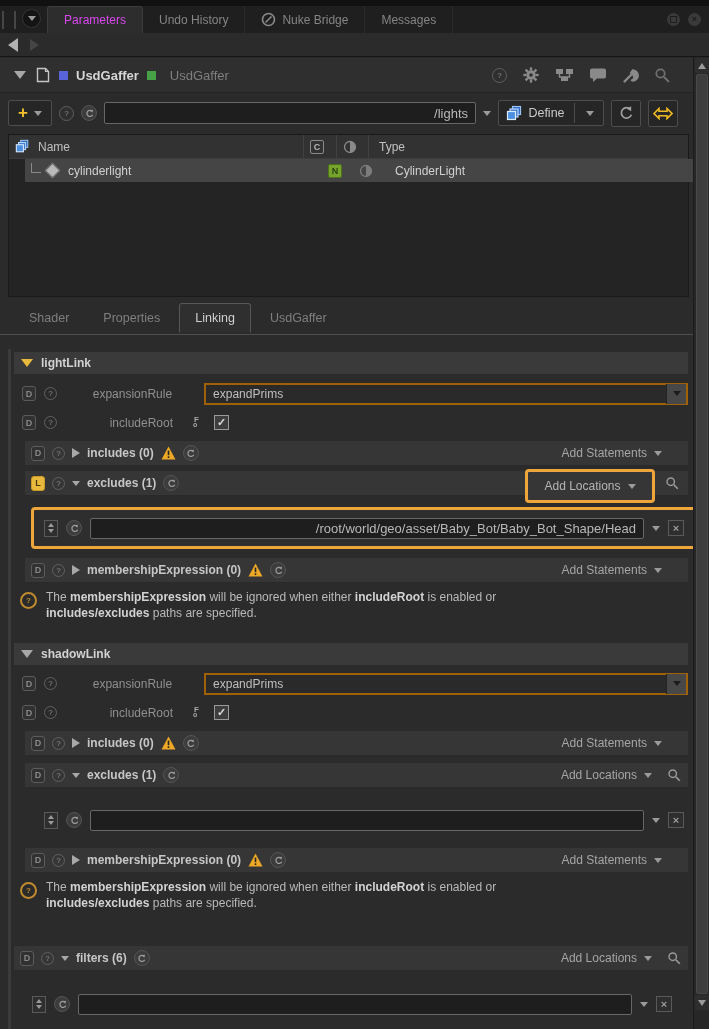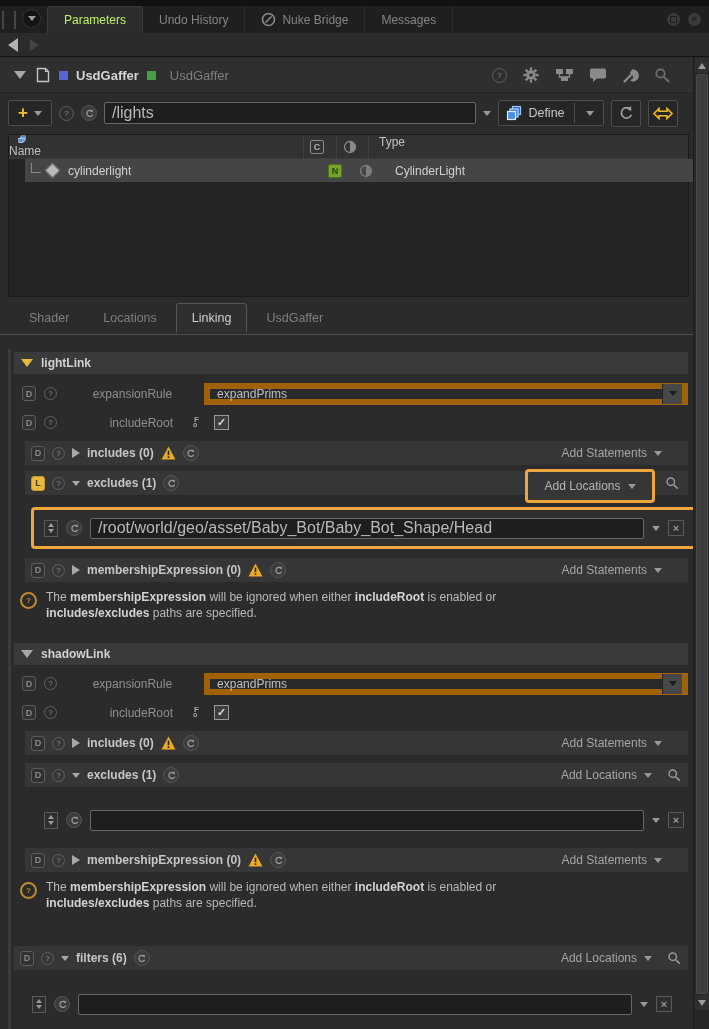--- a/index.html
+++ b/index.html
@@ -4,21 +4,21 @@
 <style>
   html,body{margin:0;padding:0;background:#2b2b2b;}
   body{width:709px;height:1029px;position:relative;font-family:"Liberation Sans",sans-serif;font-size:12px;color:#b5b5b5;overflow:hidden;}
   .abs{position:absolute;box-sizing:border-box;}
   
   .topstrip{left:0;top:0;width:709px;height:6px;background:#111;}
   .topbar{left:0;top:6px;width:709px;height:27px;background:#1f1f1f;display:flex;align-items:stretch;}
   .grip{width:10px;margin:5px 0 4px 2px;border-left:2px solid #464646;border-right:2px solid #464646;}
   .circlebtn{width:17px;height:17px;border-radius:50%;background:#141414;border:1px solid #343434;margin:3px 6px 0 6px;display:flex;align-items:center;justify-content:center;}
   .tab{display:flex;align-items:center;gap:6px;padding:0 16px;color:#858585;border-right:1px solid #2c2c2c;cursor:default;}
-  .tab.active{background:#2d2d2d;color:#bef264;border:1px solid #3c3c3c;border-bottom:none;border-radius:3px 3px 0 0;}
+  .tab.active{background:#2d2d2d;color:#d946ef;border:1px solid #3c3c3c;border-bottom:none;border-radius:3px 3px 0 0;}
   .winbtns{margin-left:auto;display:flex;align-items:center;gap:8px;padding-right:8px;}
   .wbtn{width:13px;height:13px;border-radius:50%;background:#3a3a3a;display:flex;align-items:center;justify-content:center;color:#1d1d1d;font-size:9px;font-weight:bold;line-height:1;}
   .wbtn .sq{width:5px;height:5px;border:1px solid #1d1d1d;}
   
   .navrow{left:0;top:33px;width:709px;height:23px;background:#2b2b2b;display:flex;align-items:center;gap:12px;padding-left:8px;}
   
   .tl{width:0;height:0;border-top:7px solid transparent;border-bottom:7px solid transparent;border-right:10px solid #b2b2b2;}
   .tr-fwd{width:0;height:0;border-top:6px solid transparent;border-bottom:6px solid transparent;border-left:9px solid #454545;}
   .td{width:0;height:0;border-left:6px solid transparent;border-right:6px solid transparent;border-top:8px solid #a8a8a8;}
   .td.yel{border-top-color:#e8b93c;}
@@ -34,29 +34,29 @@
   .sqblue{width:9px;height:9px;background:#5865d8;}
   .sqgreen{width:9px;height:9px;background:#46a046;}
   .hdricons{margin-left:auto;display:flex;align-items:center;gap:15px;padding-right:22px;}
   
   .tbar{left:0;top:39px;width:693px;height:34px;display:flex;align-items:center;gap:7px;padding-left:8px;}
   .btn{background:#262626;border:1px solid #4d4d4d;border-radius:2px;height:26px;display:flex;align-items:center;justify-content:center;gap:6px;box-sizing:border-box;}
   .plusbtn{width:44px;}
   .plus{color:#f2c12e;font-size:17px;font-weight:bold;line-height:1;margin-top:-2px;}
   .qround{width:13px;height:13px;border-radius:50%;border:1px solid #5f5f5f;background:#2f2f2f;color:#8a8a8a;font-size:8px;display:flex;align-items:center;justify-content:center;}
   .revc{width:14px;height:14px;border-radius:50%;background:#3c3c3c;border:1px solid #555;display:flex;align-items:center;justify-content:center;}
-  .tfield{background:#1e1e1e;border:1px solid #676767;border-radius:2px;color:#b8b8b8;font-family:"Liberation Sans",sans-serif;font-size:16px;height:22px;padding:0 7px;box-sizing:border-box;outline:none;}
+  .tfield{background:#1e1e1e;border:1px solid #676767;border-radius:2px;color:#b8b8b8;font-family:"Liberation Sans",sans-serif;font-size:13px;height:22px;padding:0 7px;box-sizing:border-box;outline:none;text-align:right;}
   .pathmain{width:372px;}
   .definebtn{width:106px;padding:0 2px 0 6px;gap:5px;}
   .defsep{width:1px;height:20px;background:#4d4d4d;margin-left:4px;}
   .ddwell{width:20px;height:22px;display:flex;align-items:center;justify-content:center;}
   .sqrbtn{width:30px;height:27px;}
   
   .tree{left:8px;top:77px;width:681px;height:163px;background:#242424;border:1px solid #1a1a1a;}
-  .treehdr{left:0;top:0;width:679px;height:24px;background:#323232;border-bottom:1px solid #3c3c3c;display:flex;align-items:flex-start;flex-direction:column;}
+  .treehdr{left:0;top:0;width:679px;height:24px;background:#323232;border-bottom:1px solid #3c3c3c;display:flex;align-items:center;}
   .colsep{position:absolute;top:0;width:1px;height:24px;background:#414141;}
   .treerow{left:16px;top:24px;width:679px;height:23px;background:#454545;display:flex;align-items:center;}
   .badgebox{width:14px;height:14px;border:1px solid #8a8a8a;border-radius:2px;color:#b5b5b5;font-size:9px;font-weight:bold;display:flex;align-items:center;justify-content:center;box-sizing:border-box;}
   .nbadge{width:14px;height:14px;background:#76a32c;border:1px solid #4e7218;border-radius:2px;color:#2c4410;font-size:9px;font-weight:bold;display:flex;align-items:center;justify-content:center;box-sizing:border-box;}
   .diamond{width:9px;height:9px;background:#b9b9b9;border:1px solid #6b6b6b;transform:rotate(45deg);}
   .branch{width:9px;height:9px;border-left:1px solid #8a8a8a;border-bottom:1px solid #8a8a8a;margin:-6px 6px 0 6px;}
   
   .ptabs{left:0;top:244px;width:693px;height:34px;border-bottom:1px solid #4f4f4f;display:flex;align-items:center;padding-left:14px;gap:4px;}
   .ptab{padding:7px 15px;color:#7f7f7f;font-size:12.5px;}
   .ptab.active{border:1px solid #565656;border-bottom:1px solid #2b2b2b;background:#2f2f2f;border-radius:3px 3px 0 0;color:#d0d0d0;margin-bottom:-1px;}
@@ -64,21 +64,21 @@
   .params{left:0;top:284px;width:693px;height:695px;}
   .params::before{content:'';position:absolute;left:8px;top:8px;bottom:0;width:3px;background:#3b3b3b;}
   .shdr{left:14px;width:674px;height:22px;background:#3a3a3a;display:flex;align-items:center;gap:8px;padding-left:7px;}
   .stitle{font-weight:bold;color:#d2d2d2;}
   .prow{left:14px;width:674px;height:25px;display:flex;align-items:center;}
   .bD{width:14px;height:15px;border:1px solid #5c5c5c;border-radius:3px;background:#313131;color:#888;font-size:9px;font-weight:bold;display:flex;align-items:center;justify-content:center;box-sizing:border-box;flex:none;}
   .bL{width:14px;height:15px;border:1px solid #c99b22;border-radius:3px;background:#e8b93c;color:#4a3a10;font-size:9px;font-weight:bold;display:flex;align-items:center;justify-content:center;box-sizing:border-box;flex:none;}
   .qc{width:13px;height:13px;border-radius:50%;border:1px solid #616161;color:#8a8a8a;font-size:8px;display:flex;align-items:center;justify-content:center;box-sizing:border-box;flex:none;}
   .plabel{color:#8f8f8f;}
   .labelbox{width:108px;text-align:right;}
-  .dropdown{height:22px;background:#2a2a2a;border:6px solid #a16207;display:flex;align-items:center;box-sizing:border-box;}
+  .dropdown{height:22px;background:#2a2a2a;border:2px solid #a16207;display:flex;align-items:center;box-sizing:border-box;}
   .dropdown .txt{flex:1;padding-left:7px;color:#bfbfbf;}
   .ddbtn{width:19px;height:20px;background:#484848;border-left:1px solid #242424;display:flex;align-items:center;justify-content:center;}
   .cbox{width:15px;height:15px;background:#3e3e3e;border:1px solid #9a9a9a;color:#d8d8d8;font-size:11px;font-weight:bold;display:flex;align-items:center;justify-content:center;box-sizing:border-box;}
   .fkey{width:9px;display:flex;flex-direction:column;align-items:flex-start;color:#a8a8a8;font-size:8px;line-height:4.5px;font-weight:bold;margin-right:3px;}
   .fkey .fo{margin-left:-1px;font-size:7px;}
   .gbar{left:25px;width:663px;height:25px;background:#363636;border-bottom:1px solid #2a2a2a;display:flex;align-items:center;gap:7px;padding:0 8px 0 6px;}
   .gname{font-weight:bold;color:#c6c6c6;}
   .action{color:#a5a5a5;display:flex;align-items:center;gap:7px;}
   .mlauto{margin-left:auto;}
   .hlbox{position:absolute;right:33px;top:-2px;width:124px;height:28px;border:3px solid #eda53c;border-radius:4px;display:flex;align-items:center;justify-content:center;gap:7px;background:#363636;}
@@ -250,21 +250,21 @@
       <svg width="14" height="14" viewBox="0 0 14 14" style="position:absolute;left:334px;">
           <circle cx="7" cy="7" r="5.5" fill="none" stroke="#7c7c7c" stroke-width="1.3"></circle>
           <path d="M7 1.5 a5.5 5.5 0 0 1 0 11 z" fill="#7c7c7c"></path>
         </svg>
       <span style="position:absolute;left:370px;color:#d0d0d0;">CylinderLight</span>
     </div>
   </div>
 
   <div class="abs ptabs">
     <span class="ptab">Shader</span>
-    <span class="ptab">Locations</span>
+    <span class="ptab">Properties</span>
     <span class="ptab active">Linking</span>
     <span class="ptab">UsdGaffer</span>
   </div>
 
   <div class="abs params">
 
     <div class="abs shdr" style="top:11px;">
       <span class="td yel"></span>
       <span class="stitle">lightLink</span>
     </div>

